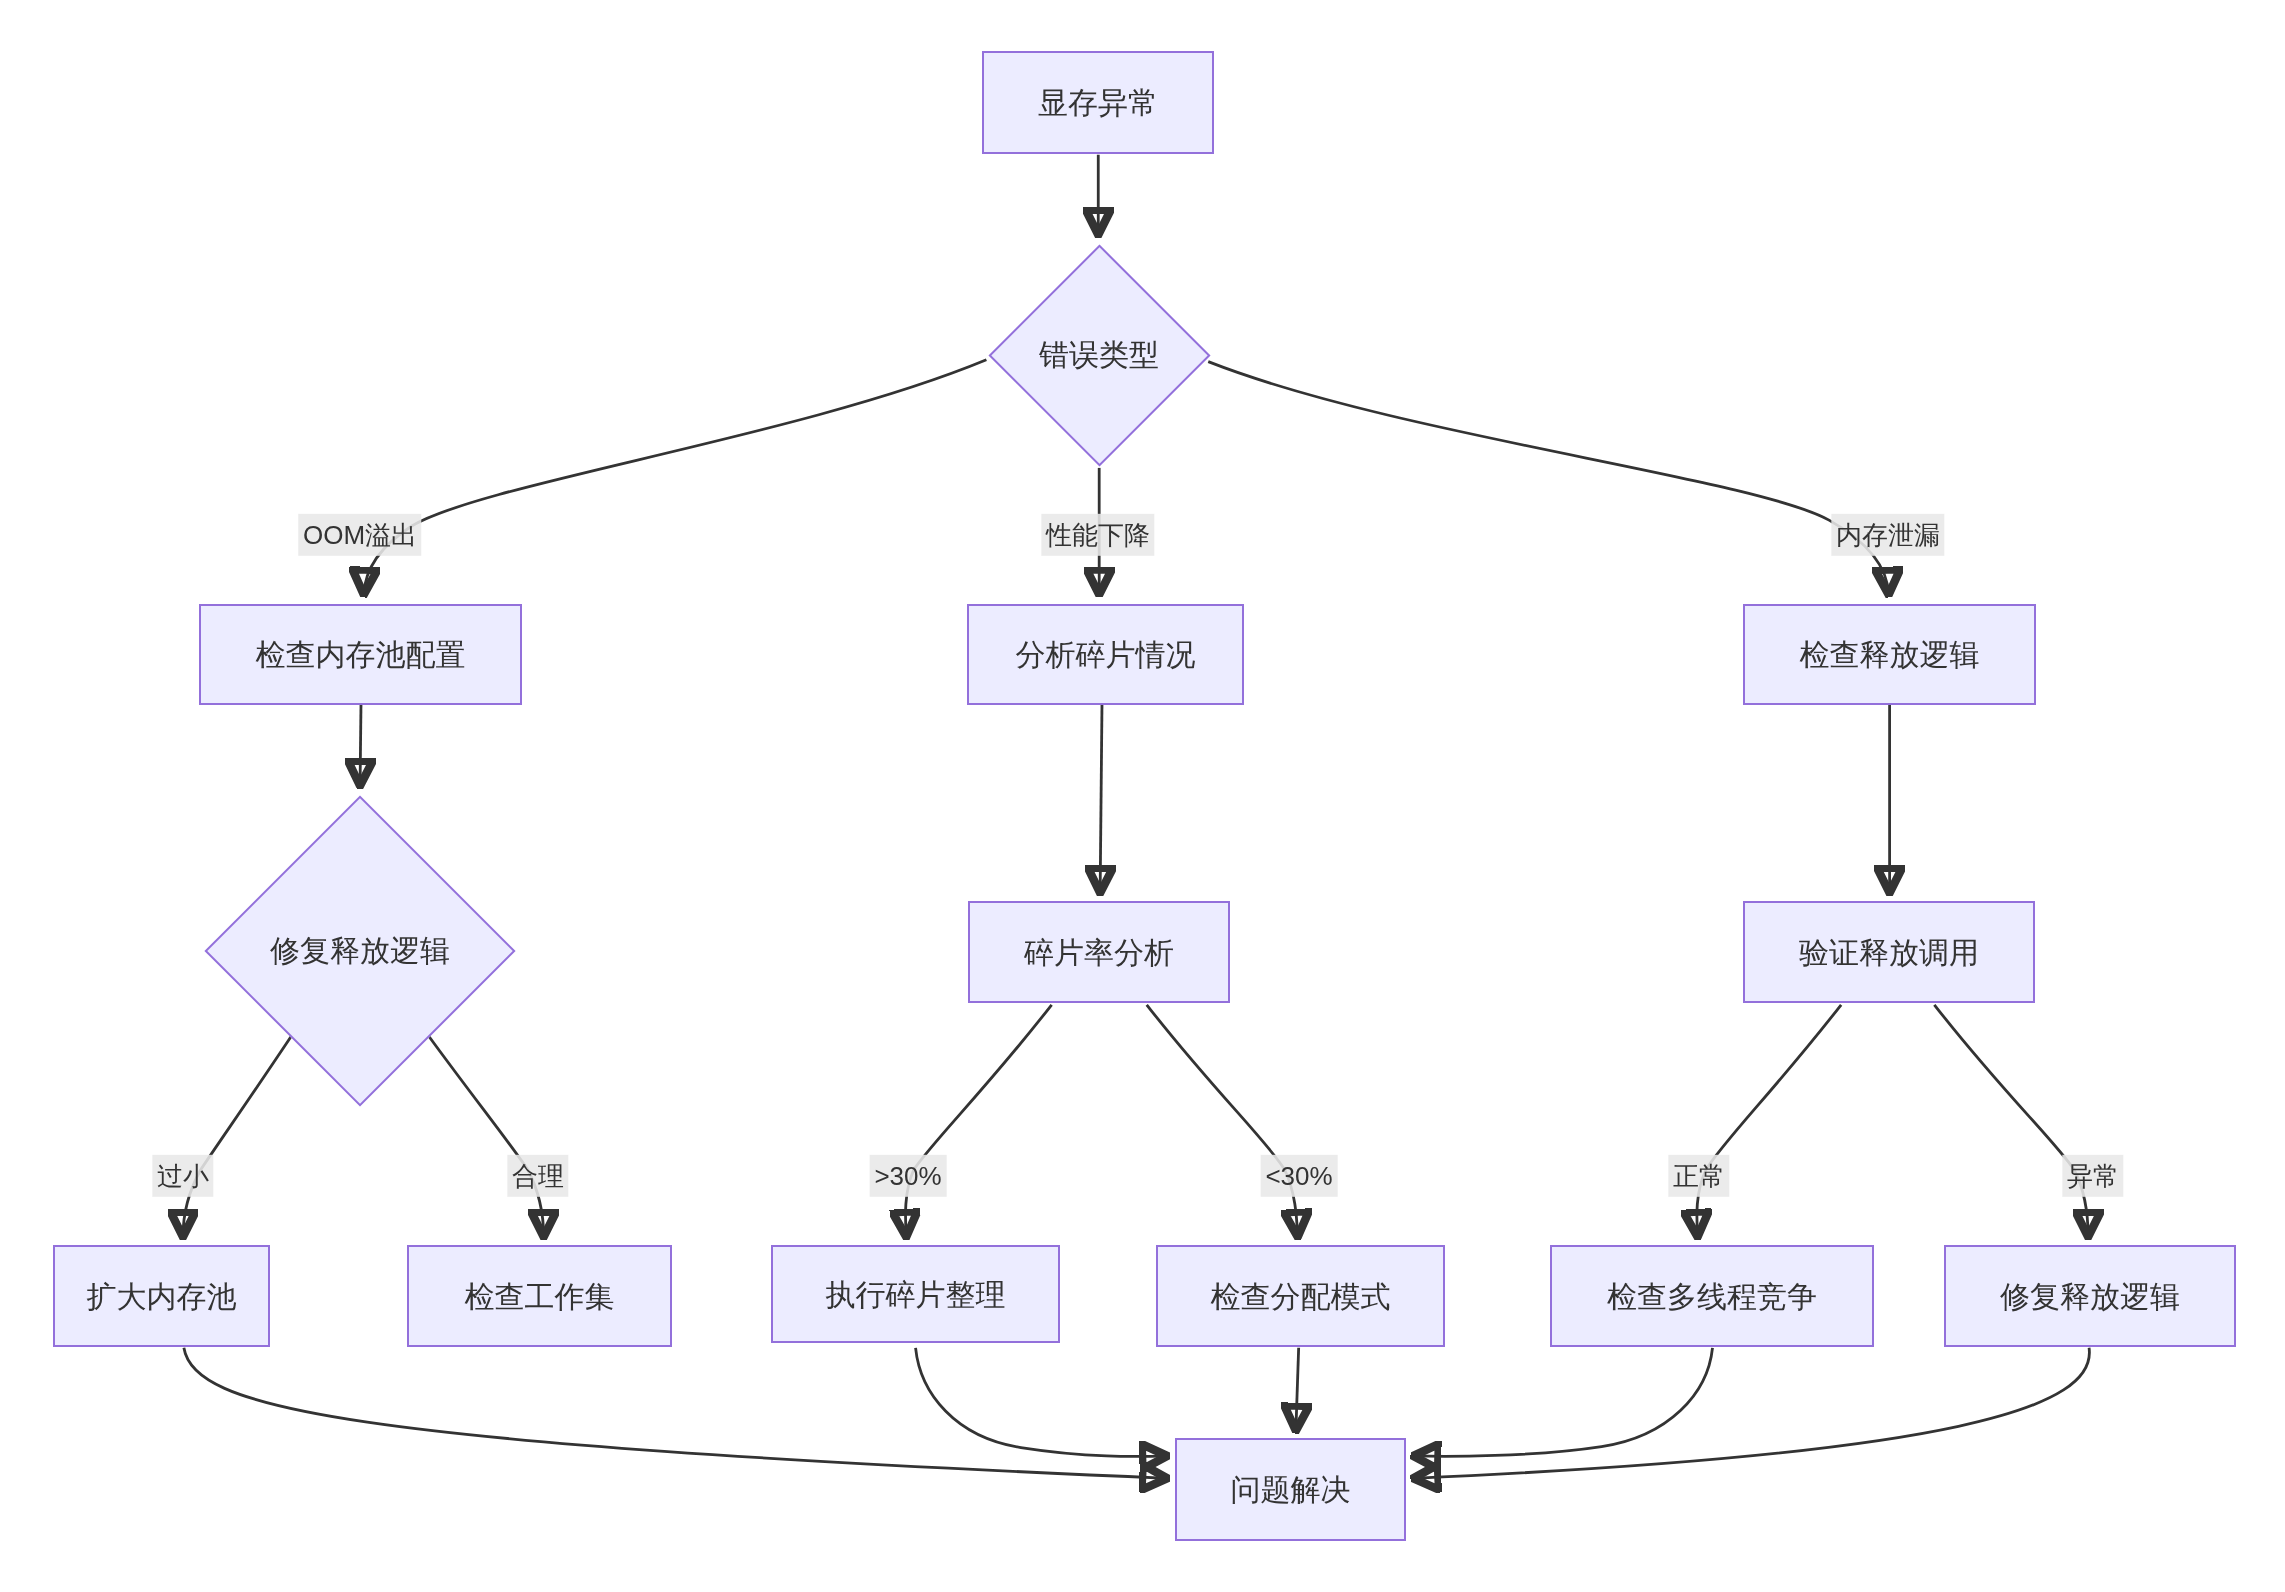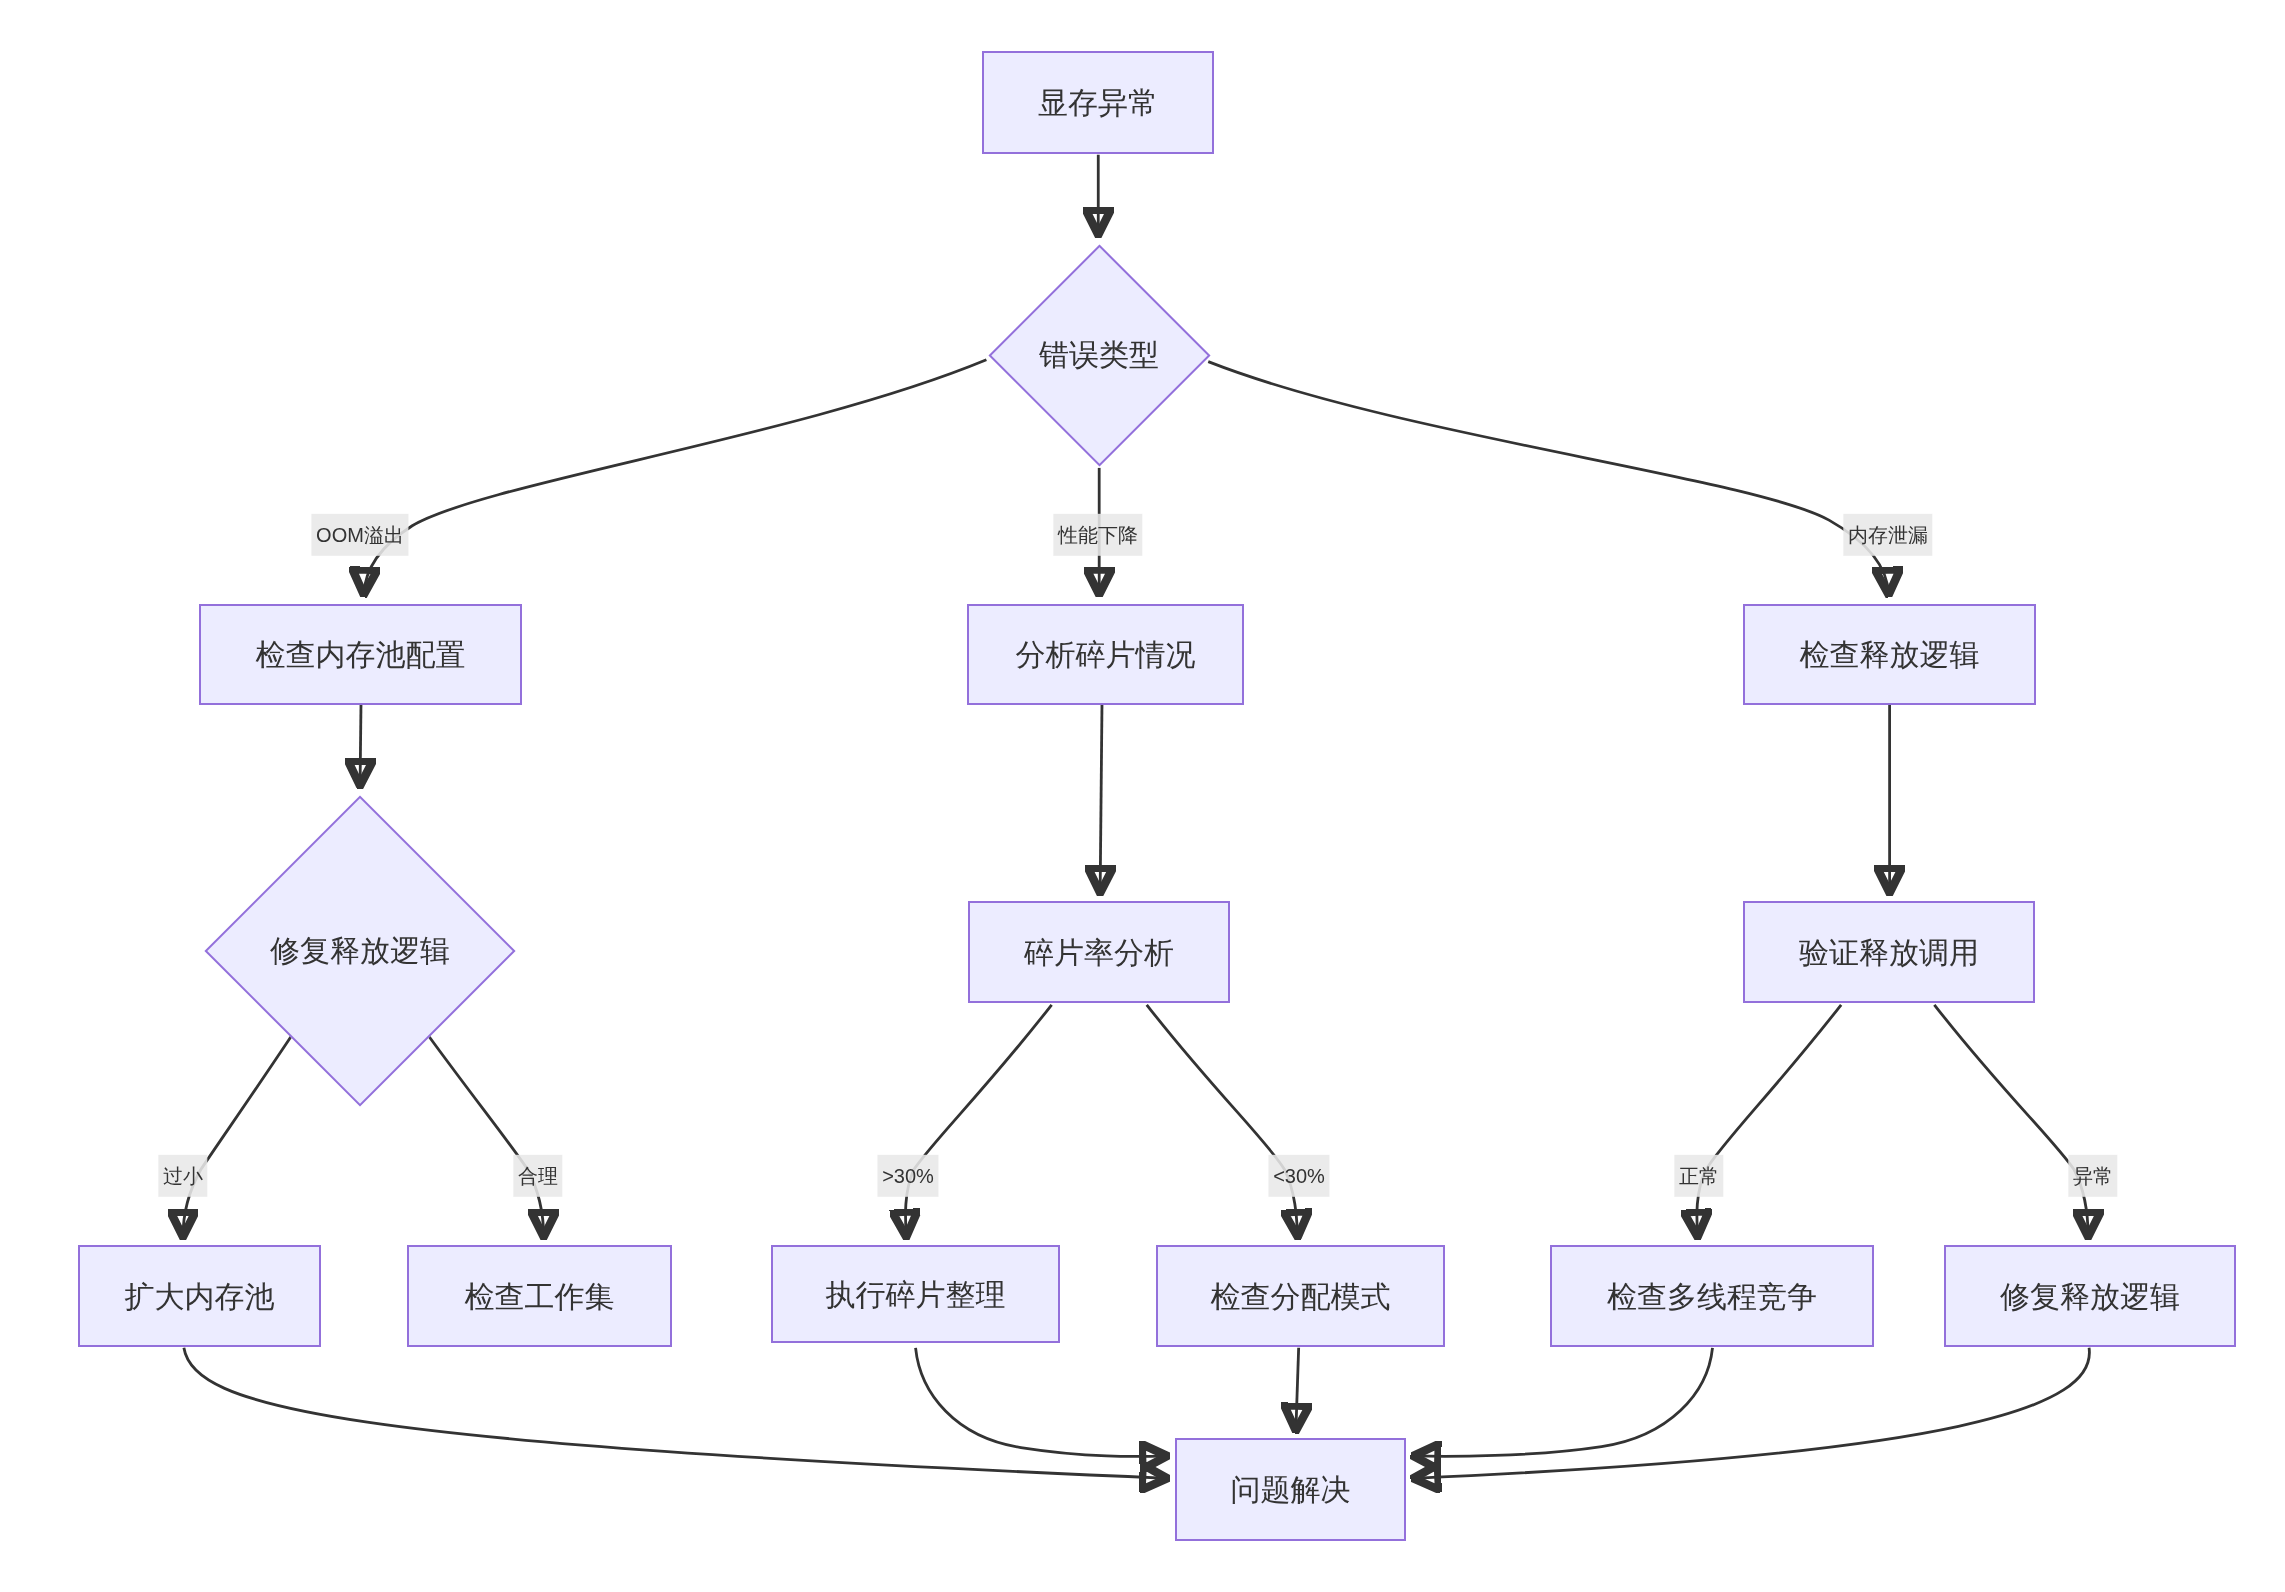--- a/index.html
+++ b/index.html
@@ -29,21 +29,21 @@
     background:var(--node-fill);border:2.8px solid var(--node-border);
     transform:rotate(45deg);
   }
   .diamond-label{
     position:absolute;z-index:2;transform:translate(-50%,-50%);
     font-size:30px;white-space:nowrap;color:var(--text-color);
   }
   .edge-label{
     position:absolute;z-index:3;transform:translate(-50%,-50%);
     background:var(--edge-label-bg);color:var(--text-color);
-    font-size:20px;line-height:35px;padding:3.7px 4.7px;white-space:nowrap;
+    font-size:26px;line-height:35px;padding:3.7px 4.7px;white-space:nowrap;
   }
 </style>
 </head>
 <body>
 
 <div id="canvas">
 
   <svg id="edge-layer" width="2286" height="1592" viewBox="0 0 2452 1708">
     <defs>
       <marker id="arrow" viewBox="0 0 11 11" refX="10" refY="5.5" markerWidth="11" markerHeight="11" orient="auto">
@@ -75,21 +75,21 @@
   <div class="node" style="left:199px;top:604px;width:323px;height:101px;">检查内存池配置</div>
 
   <div class="node" style="left:967px;top:604px;width:277px;height:101px;">分析碎片情况</div>
 
   <div class="node" style="left:1743px;top:604px;width:293px;height:101px;">检查释放逻辑</div>
 
   <div class="node" style="left:968px;top:901px;width:262px;height:102px;text-align:right;">碎片率分析</div>
 
   <div class="node" style="left:1743px;top:901px;width:292px;height:102px;">验证释放调用</div>
 
-  <div class="node" style="left:53px;top:1245px;width:243px;height:102px;margin-left:25px;">扩大内存池</div>
+  <div class="node" style="left:53px;top:1245px;width:217px;height:102px;">扩大内存池</div>
 
   <div class="node" style="left:407px;top:1245px;width:265px;height:102px;">检查工作集</div>
 
   <div class="node" style="left:771px;top:1245px;width:289px;height:98px;">执行碎片整理</div>
 
   <div class="node" style="left:1156px;top:1245px;width:289px;height:102px;">检查分配模式</div>
 
   <div class="node" style="left:1550px;top:1245px;width:324px;height:102px;">检查多线程竞争</div>
 
   <div class="node" style="left:1944px;top:1245px;width:292px;height:102px;">修复释放逻辑</div>

